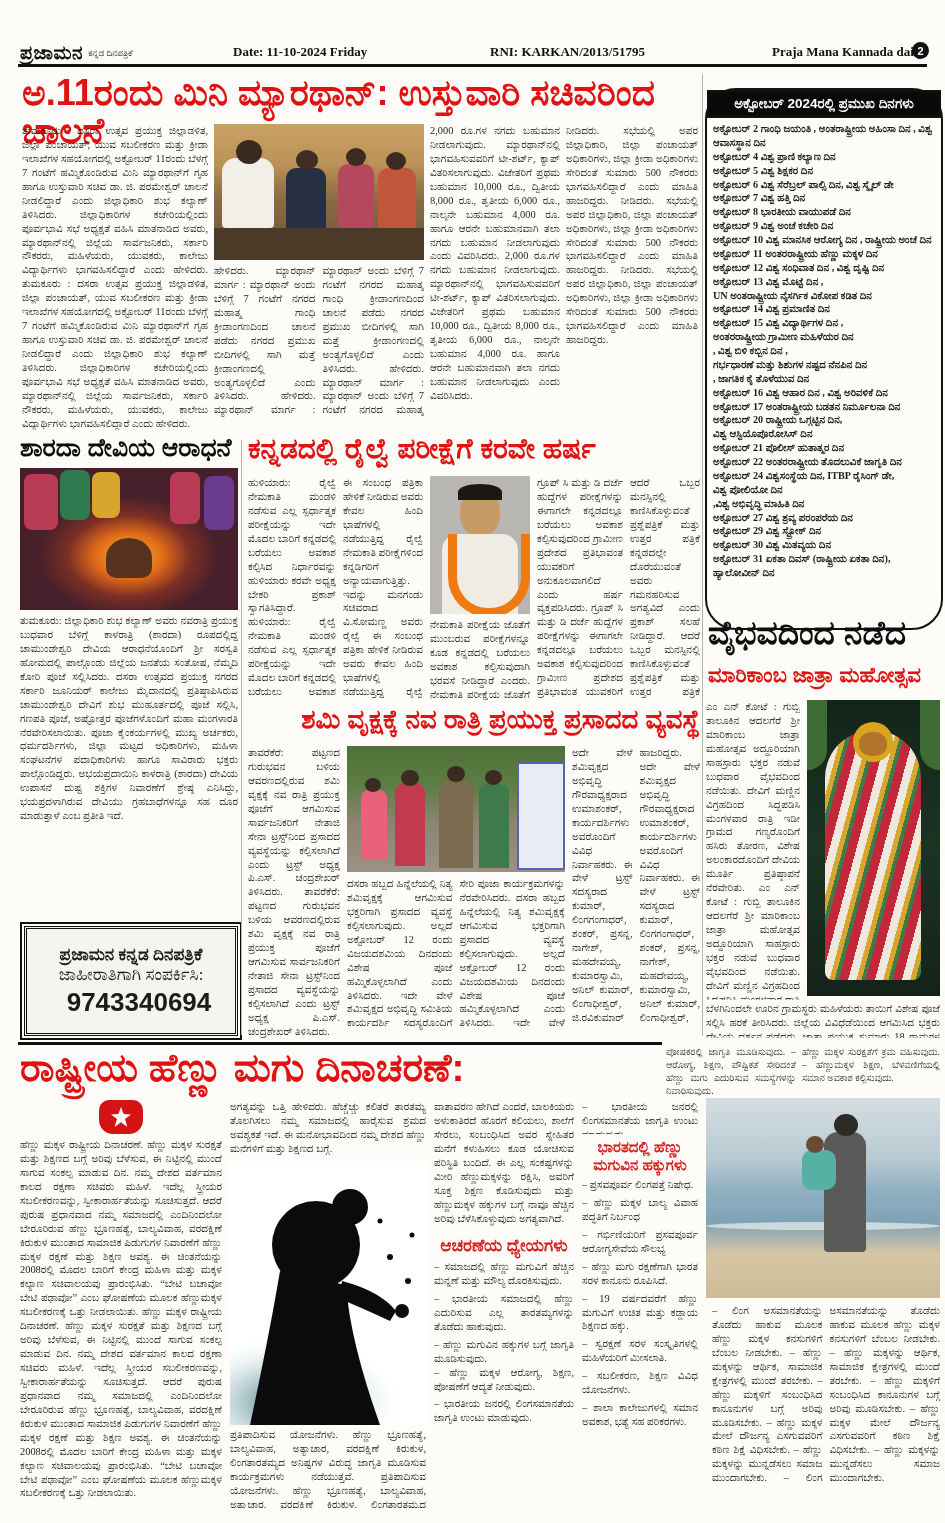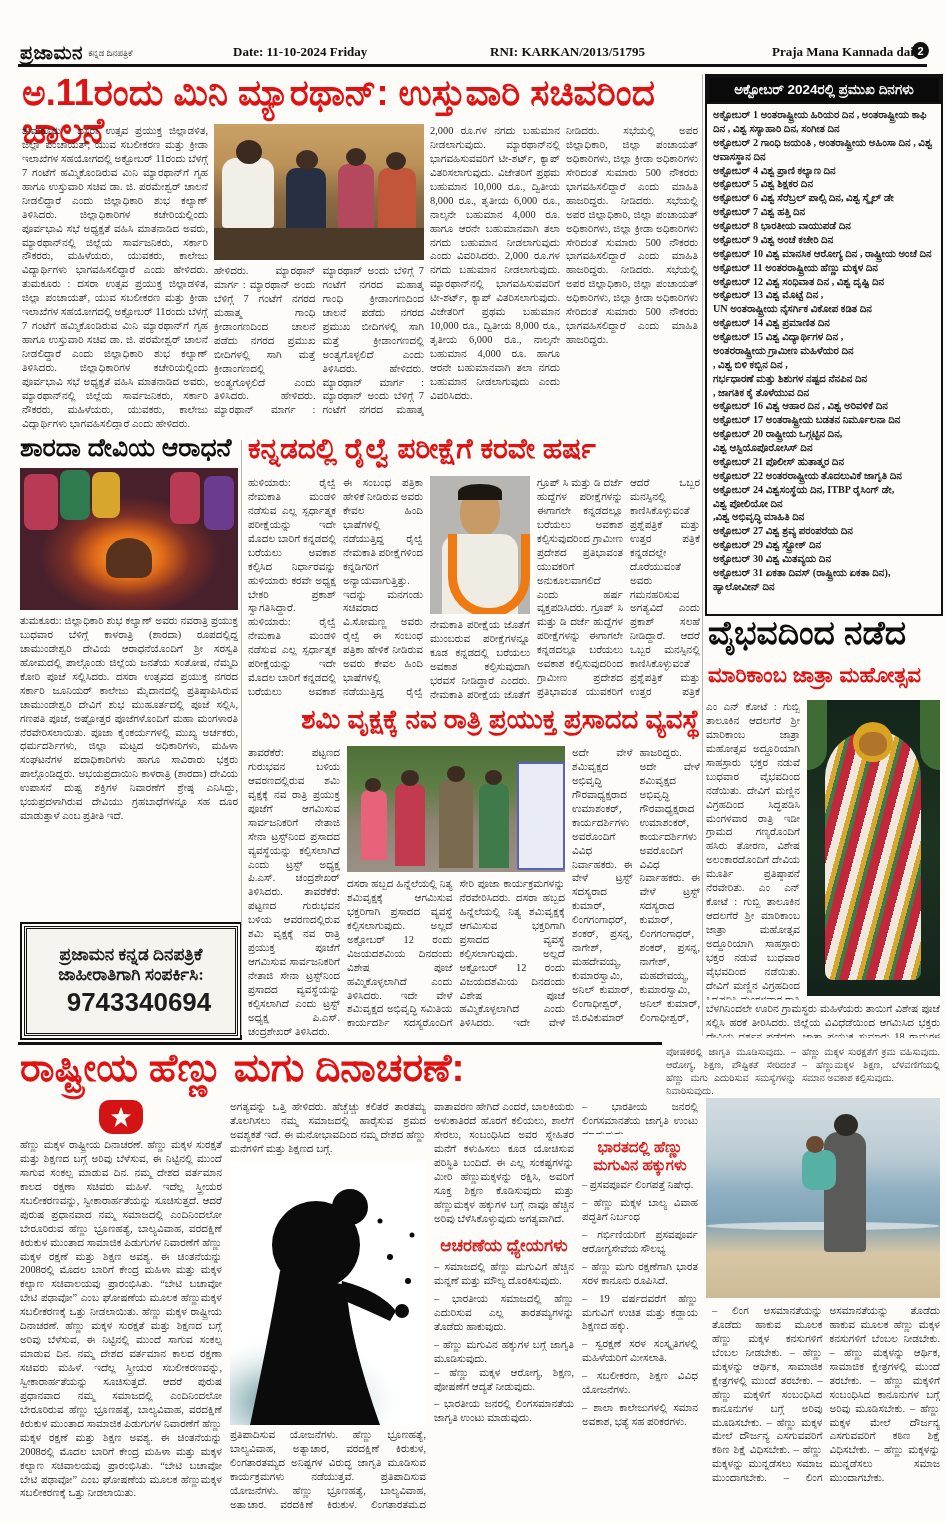--- a/index.html
+++ b/index.html
@@ -24,21 +24,21 @@
   
   .oct-wrap{border:2px solid #111;background:#fdfcf8;}
   .oct-title{background:#0a0a0a;color:#fff;font-family:"Liberation Sans",sans-serif;font-weight:bold;
              font-size:13.5px;text-align:center;padding:4px 2px;border:2px solid #111;}
   .oct-list{padding:4px 6px;font-size:10.2px;line-height:1.36;font-weight:bold;overflow:hidden;}
   .oct-list div{margin:0;}
   
   .ad-box{border:3px double #111;outline:2px solid #111;outline-offset:2px;background:#f6f4ee;
           display:flex;flex-direction:column;align-items:center;justify-content:center;text-align:center;}
   .ad-l1{font-size:17px;font-weight:bold;}
-  .ad-l2{font-size:17px;font-weight:bold;}
+  .ad-l2{font-size:17px;font-weight:normal;}
   .ad-phone{font-size:26px;font-weight:bold;font-family:Liberation Sans, sans-serif;margin-top:2px;margin-left:16px;}
   
   .ph{position:absolute;overflow:hidden;}
   .ph > div{position:absolute;}
   .vrule{position:absolute;width:1px;background:#b9b4ab;}
   .ornament{width:44px;height:34px;background:#d41414;border-radius:10px 10px 14px 14px;position:relative;margin:0 auto 4px auto;}
   .ornament:before{content:"";position:absolute;left:12px;top:7px;width:20px;height:20px;background:#fdfcf8;
                    clip-path:polygon(50% 0,63% 35%,100% 38%,70% 60%,82% 100%,50% 76%,18% 100%,30% 60%,0 38%,37% 35%);}
 </style>
 </head>
@@ -51,24 +51,23 @@
     <span class="hdr-logo-sub">ಕನ್ನಡ ದಿನಪತ್ರಿಕೆ</span>
   </div>
   <div class="abs hdr-meta" style="left:233px;top:44px;">Date: 11-10-2024 Friday</div>
   <div class="abs hdr-meta" style="left:490px;top:44px;">RNI: KARKAN/2013/51795</div>
   <div class="abs hdr-meta" style="left:772px;top:44px;">Praja Mana Kannada daily</div>
   <div class="abs page-circle" style="left:912px;top:42px;">2</div>
   <div class="abs hdr-rule" style="left:18px;top:64px;width:909px;height:2.5px;"></div>
 
   <div class="abs h-red" style="left:22px;top:74px;width:680px;font-size:36px;">ಅ.11ರಂದು ಮಿನಿ ಮ್ಯಾರಥಾನ್: ಉಸ್ತುವಾರಿ ಸಚಿವರಿಂದ ಚಾಲನೆ</div>
 
-  <div class="abs oct-wrap" style="left:705px;top:74px;width:234px;height:538px;">
+  <div class="abs oct-wrap" style="left:705px;top:88px;width:234px;height:538px;border-radius:31px;">
     <div class="oct-title">ಅಕ್ಟೋಬರ್ 2024ರಲ್ಲಿ ಪ್ರಮುಖ ದಿನಗಳು</div>
     <div class="oct-list" style="height:498px;">
-        <div>ಅಕ್ಟೋಬರ್ 1 ಅಂತರಾಷ್ಟ್ರೀಯ ಹಿರಿಯರ ದಿನ , ಅಂತರಾಷ್ಟ್ರೀಯ ಕಾಫಿ ದಿನ , ವಿಶ್ವ ಸಸ್ಯಾಹಾರಿ ದಿನ, ಸಂಗೀತ ದಿನ</div>
         <div>ಅಕ್ಟೋಬರ್ 2 ಗಾಂಧಿ ಜಯಂತಿ , ಅಂತರಾಷ್ಟ್ರೀಯ ಅಹಿಂಸಾ ದಿನ , ವಿಶ್ವ ಆವಾಸಸ್ಥಾನ ದಿನ</div>
         <div>ಅಕ್ಟೋಬರ್ 4 ವಿಶ್ವ ಪ್ರಾಣಿ ಕಲ್ಯಾಣ ದಿನ</div>
         <div>ಅಕ್ಟೋಬರ್ 5 ವಿಶ್ವ ಶಿಕ್ಷಕರ ದಿನ</div>
         <div>ಅಕ್ಟೋಬರ್ 6 ವಿಶ್ವ ಸೆರೆಬ್ರಲ್ ಪಾಲ್ಸಿ ದಿನ,  ವಿಶ್ವ ಸ್ಮೈಲ್ ಡೇ</div>
         <div>ಅಕ್ಟೋಬರ್ 7 ವಿಶ್ವ ಹತ್ತಿ ದಿನ</div>
         <div>ಅಕ್ಟೋಬರ್ 8 ಭಾರತೀಯ ವಾಯುಪಡೆ ದಿನ</div>
         <div>ಅಕ್ಟೋಬರ್ 9 ವಿಶ್ವ ಅಂಚೆ ಕಚೇರಿ ದಿನ</div>
         <div>ಅಕ್ಟೋಬರ್ 10 ವಿಶ್ವ ಮಾನಸಿಕ ಆರೋಗ್ಯ ದಿನ , ರಾಷ್ಟ್ರೀಯ ಅಂಚೆ ದಿನ</div>
         <div>ಅಕ್ಟೋಬರ್ 11 ಅಂತರರಾಷ್ಟ್ರೀಯ ಹೆಣ್ಣು ಮಕ್ಕಳ ದಿನ</div>
         <div>ಅಕ್ಟೋಬರ್ 12 ವಿಶ್ವ ಸಂಧಿವಾತ ದಿನ , ವಿಶ್ವ ದೃಷ್ಟಿ ದಿನ</div>

